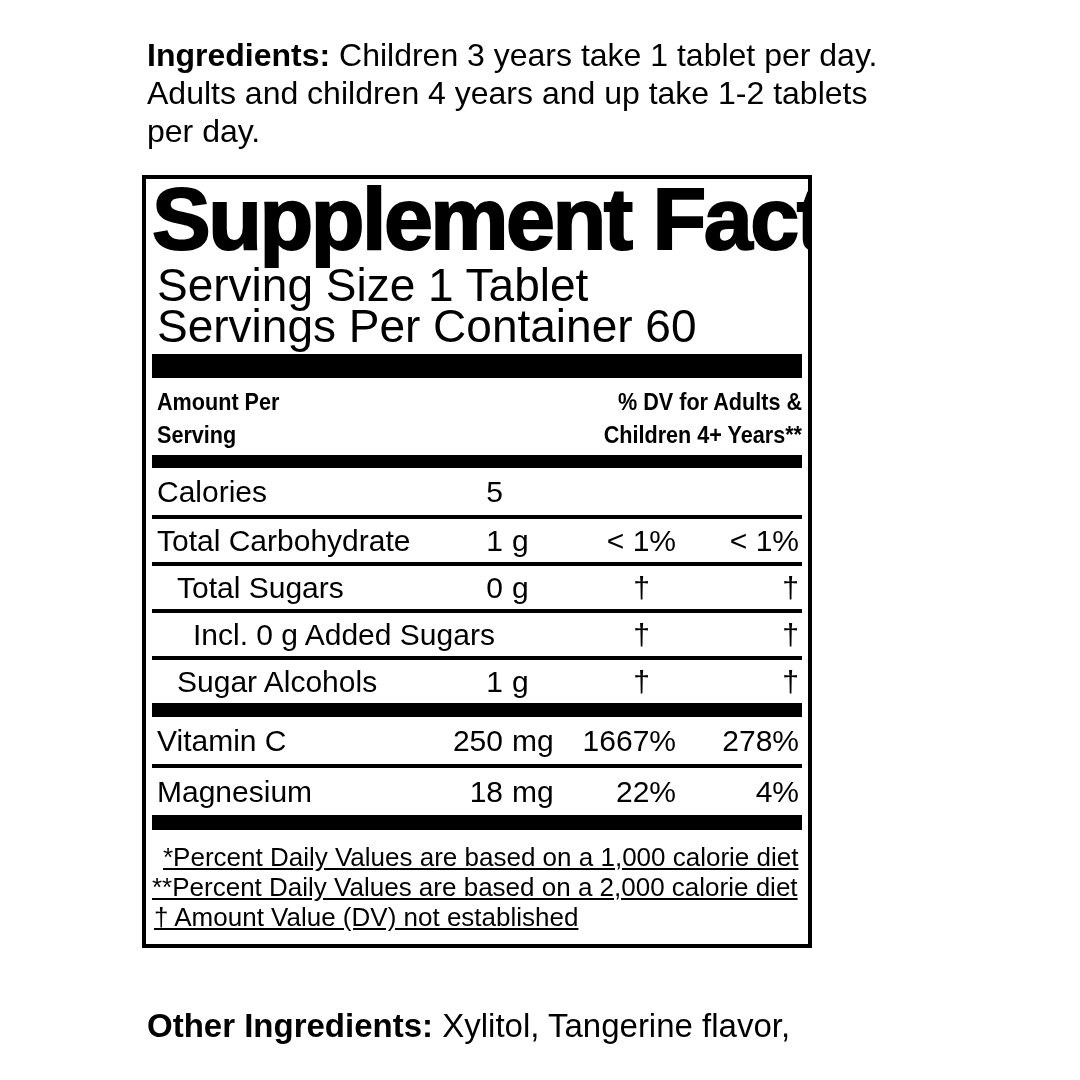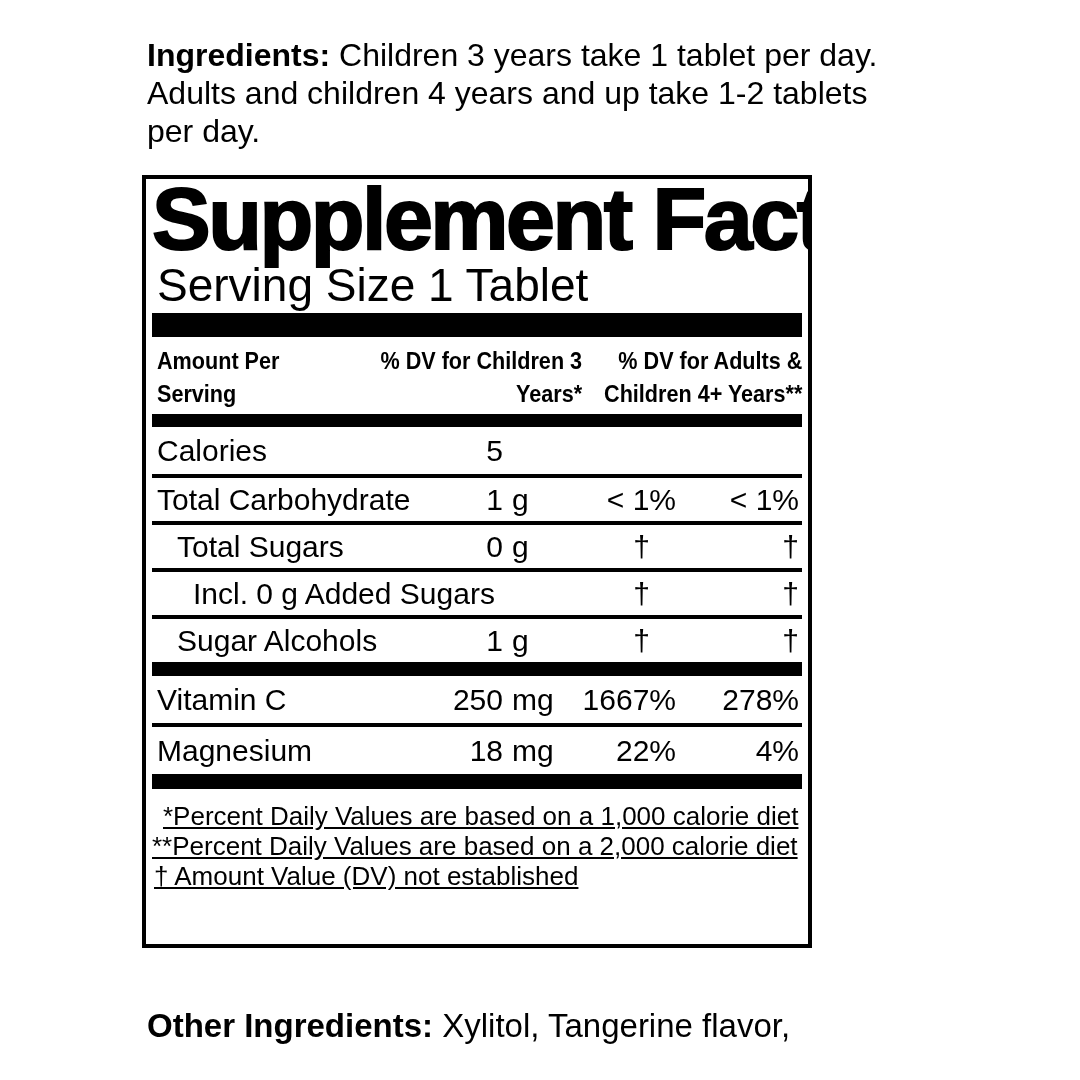--- a/index.html
+++ b/index.html
@@ -70,34 +70,29 @@
 
 <div class="directions">
   <div><b>Ingredients:</b> <span>Children 3 years take 1 tablet per day.</span></div>
   <div>Adults and children 4 years and up take 1-2 tablets</div>
   <div>per day.</div>
 </div>
 
 <div class="sf-box">
   <div class="sf-title">Supplement Facts</div>
   <div class="sf-serving">Serving Size 1 Tablet</div>
+  <div class="sf-serving" style="margin-top:0;">Servings Per Container 60</div>
 
   <div class="bar bar-a"></div>
 
   <div class="hdr">
     <div class="hdr-amount">
       <div class="squeeze-l">
         <div>Amount Per</div>
         <div>Serving</div>
-      </div>
-    </div>
-    <div class="hdr-children">
-      <div class="squeeze-r">
-        <div>% DV for Children 3</div>
-        <div>Years*</div>
       </div>
     </div>
     <div class="hdr-adults">
       <div class="squeeze-r">
         <div>% DV for Adults &amp;</div>
         <div>Children 4+ Years**</div>
       </div>
     </div>
   </div>
 

